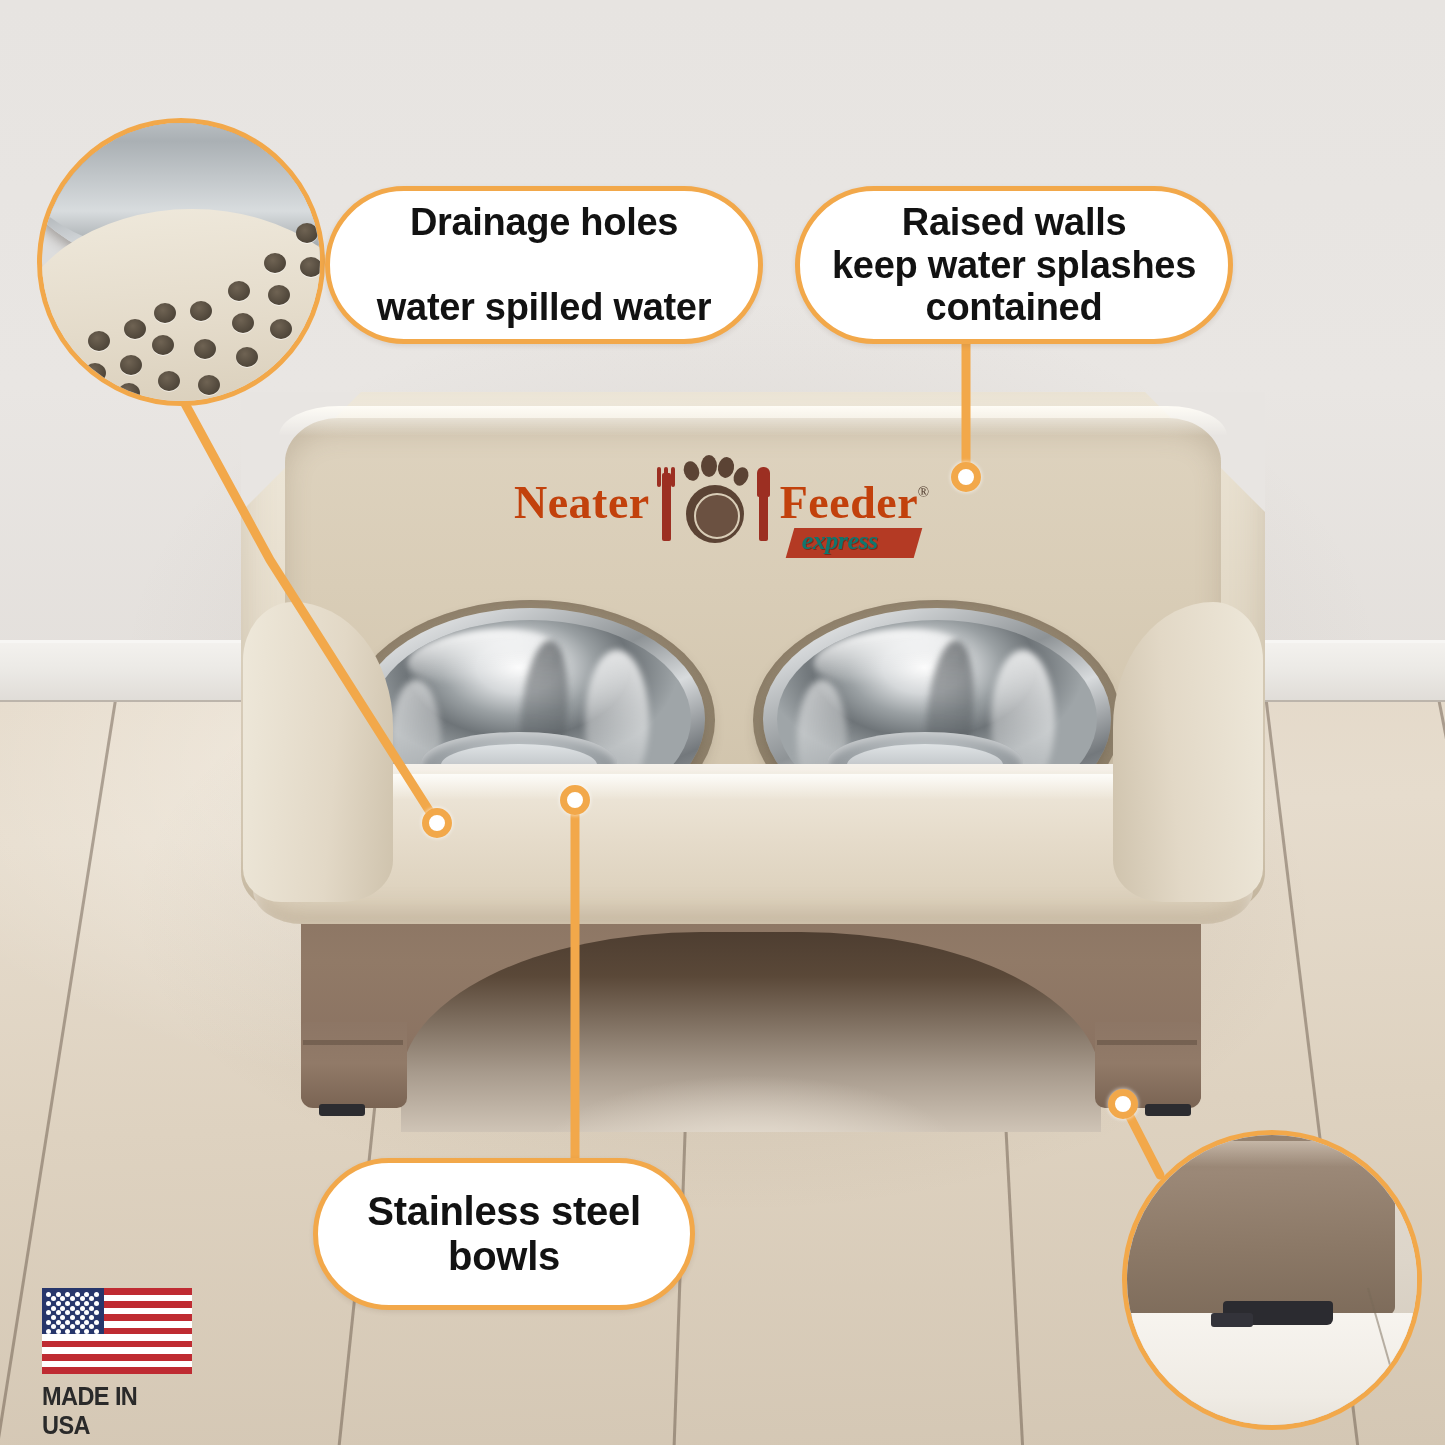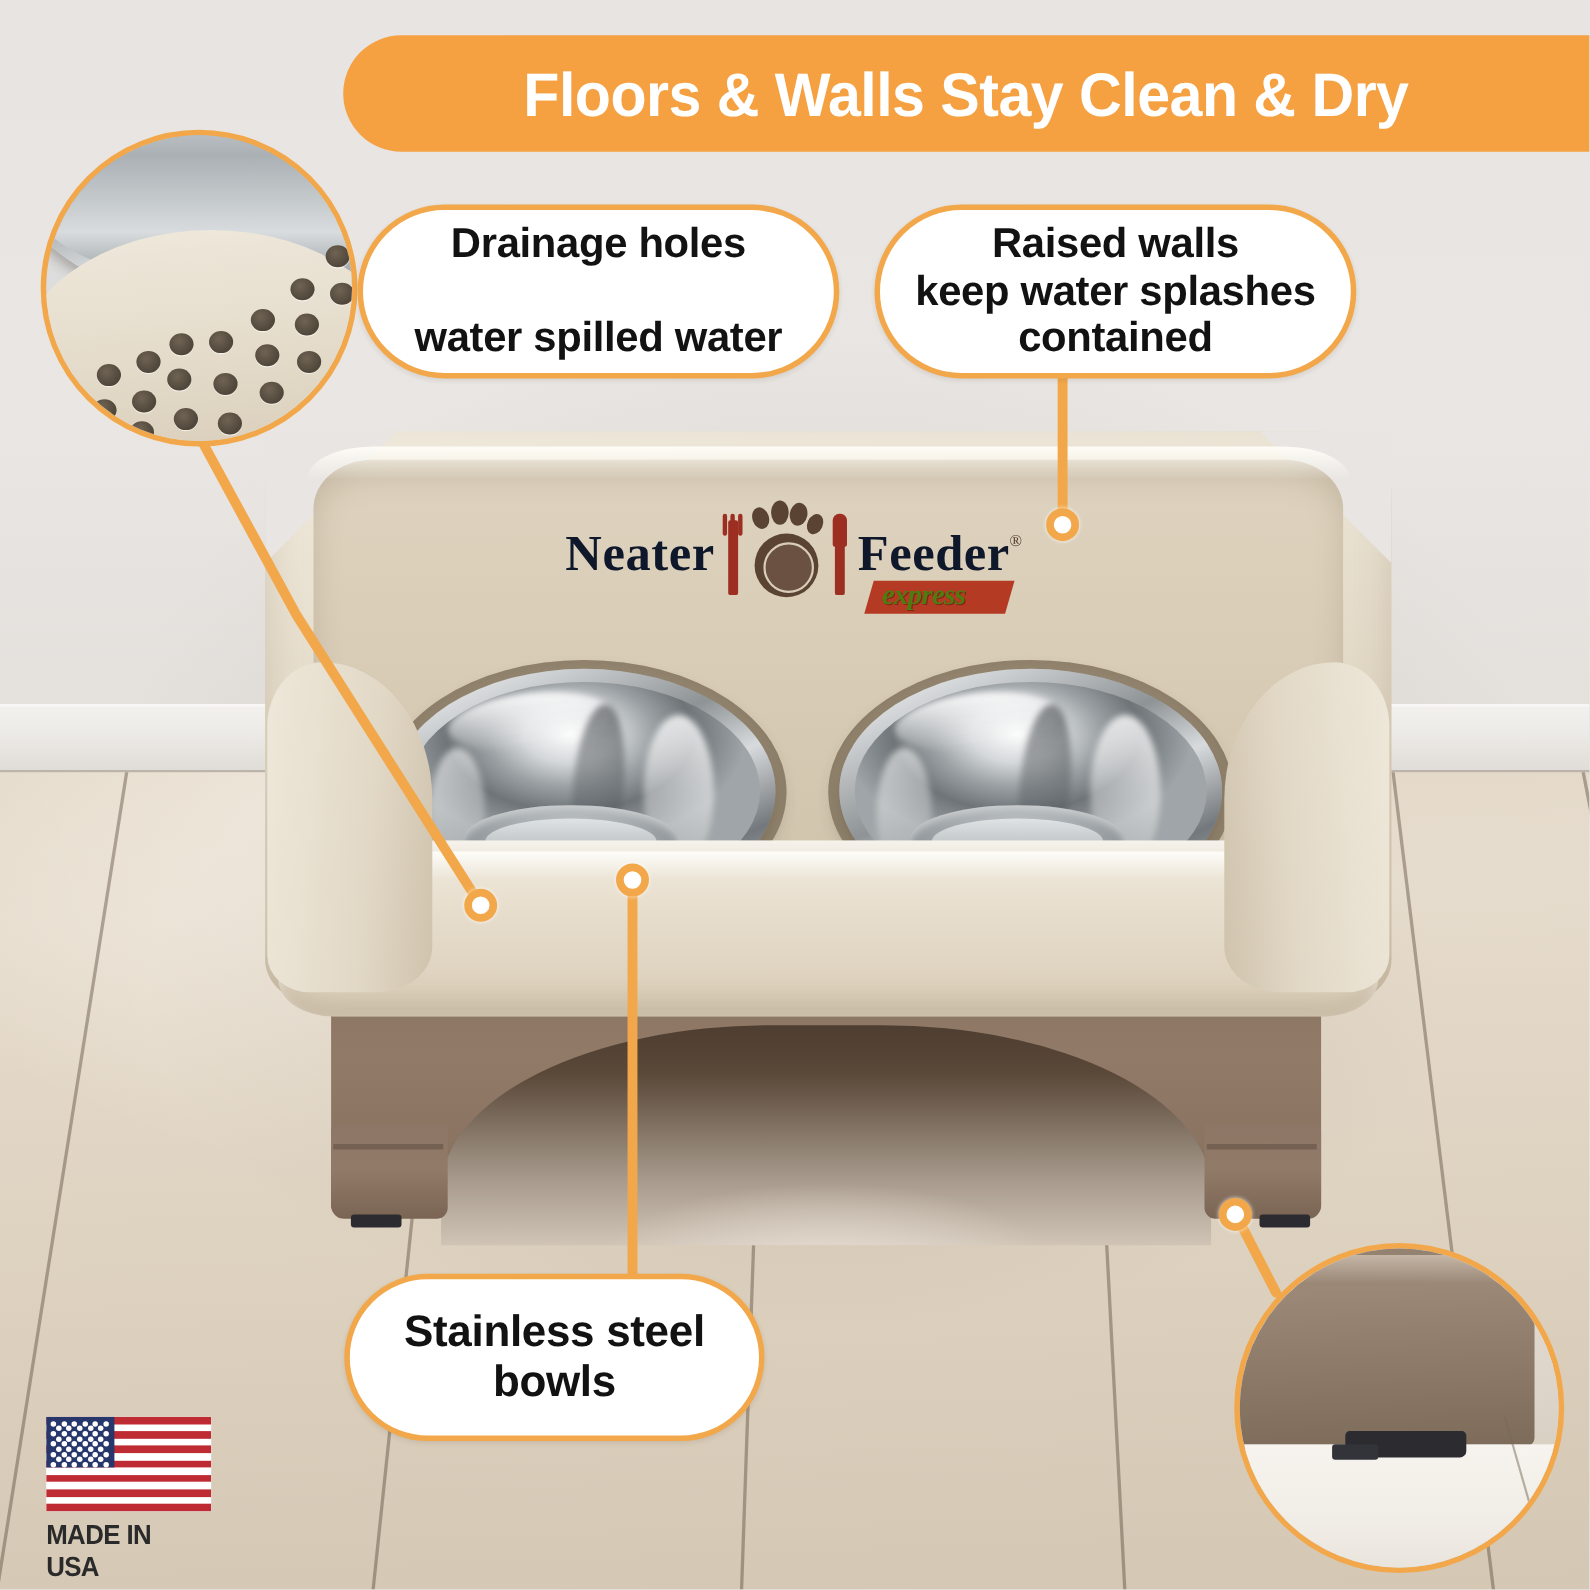--- a/index.html
+++ b/index.html
@@ -217,21 +217,21 @@
     width: 430px; height: 98px;
     display: flex;
     align-items: center;
     justify-content: center;
     gap: 6px;
   }
   .logo-word {
     font-family: "Liberation Serif", serif;
     font-size: 46px;
     font-weight: 700;
-    color: #0f172a;
+    color: #c2410c;
     letter-spacing: 0.5px;
     line-height: 1;
   }
   .logo-mark {
     position: relative;
     width: 118px; height: 96px;
   }
   .fork {
     position: absolute;
     left: 6px; top: 18px;
@@ -309,21 +309,21 @@
     background: #b43a24;
     transform: skewX(-16deg);
   }
   .express-text {
     position: absolute;
     left: 22px; top: 46px;
     font-family: "Liberation Serif", serif;
     font-style: italic;
     font-weight: 700;
     font-size: 26px;
-    color: #4d7c0f;
+    color: #0f766e;
     letter-spacing: -0.5px;
     text-shadow: 1px 1px 0 rgba(80,20,10,0.5);
   }
 
   
   .bowl {
     position: absolute;
     top: 216px;
     width: 348px; height: 222px;
   }
@@ -748,23 +748,20 @@
   <div class="inset" id="inset-feet">
     <div class="ft-bg"></div>
     <div class="ft-leg"></div>
     <div class="ft-leg-shine"></div>
     <div class="ft-floor"></div>
     <div class="ft-pad"></div>
     <div class="ft-pad2"></div>
     <div class="ft-grout"></div>
   </div>
 
-  <div id="header-banner">
-    <span class="title">Floors &amp; Walls Stay Clean &amp; Dry</span>
-  </div>
 
   <div class="pill" id="pill-drainage">
     <span class="txt">
       <span>Drainage holes</span><br>
       <br>
       <span>water spilled water</span>
     </span>
   </div>
 
   <div class="pill" id="pill-raised">

